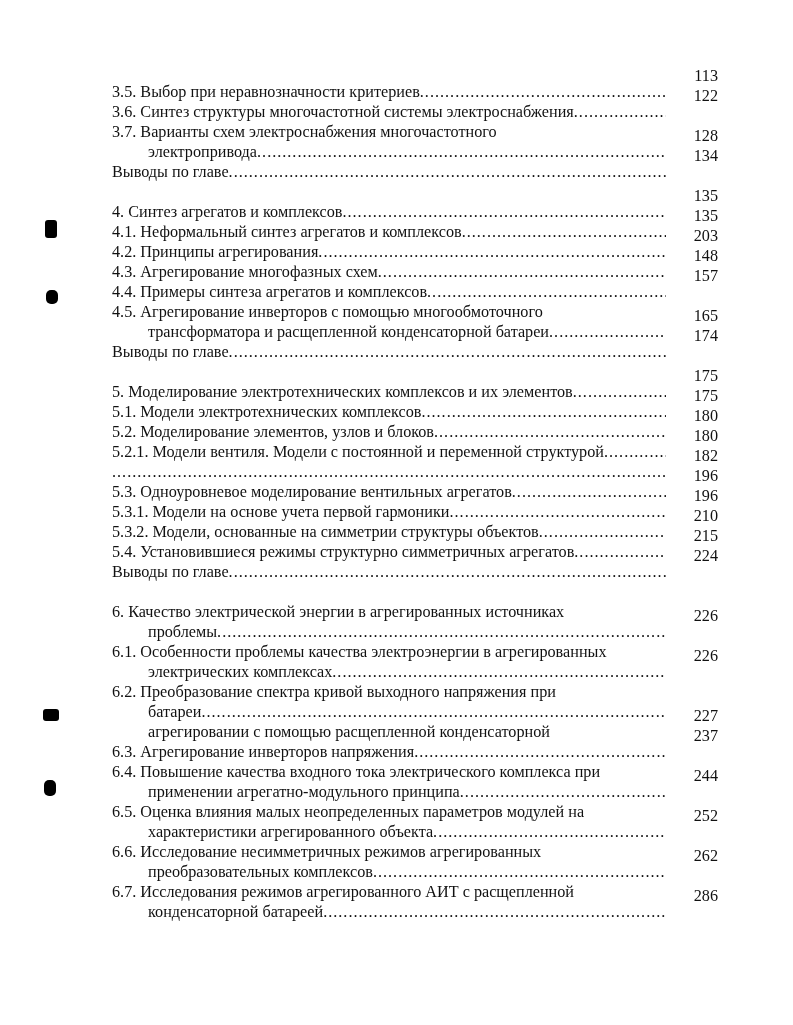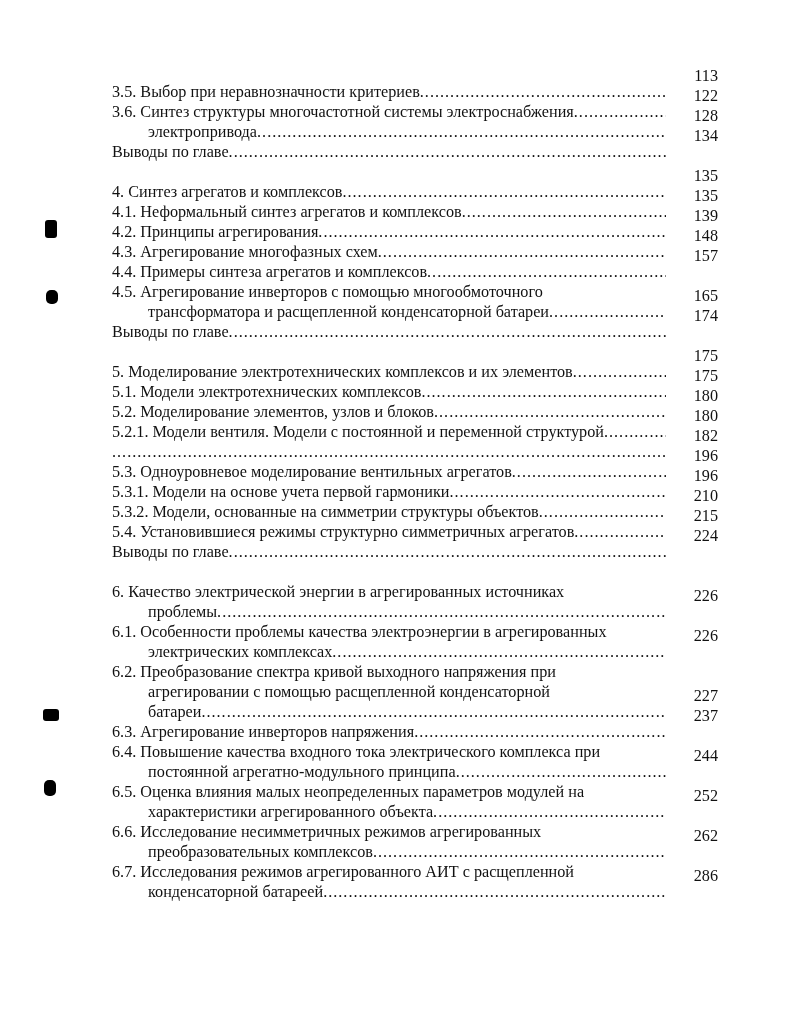--- a/index.html
+++ b/index.html
@@ -44,20 +44,21 @@
         <span class="page">113</span>
       </div>
       <div class="entry">
         <span class="line leader-wrap">
           <span class="txt">3.6. Синтез структуры многочастотной системы электроснабжения</span>
           <span class="dots"></span>
         </span>
         <span class="page">122</span>
       </div>
       <div class="entry">
+        <span class="line"><span class="txt">3.7. Варианты схем  электроснабжения  многочастотного</span></span>
         <span class="line cont leader-wrap">
           <span class="txt">электропривода</span>
           <span class="dots"></span>
         </span>
         <span class="page">128</span>
       </div>
       <div class="entry">
         <span class="line leader-wrap">
           <span class="txt">Выводы по главе</span>
           <span class="dots"></span>
@@ -78,21 +79,21 @@
           <span class="txt">4.1. Неформальный синтез агрегатов и  комплексов</span>
           <span class="dots"></span>
         </span>
         <span class="page">135</span>
       </div>
       <div class="entry">
         <span class="line leader-wrap">
           <span class="txt">4.2. Принципы агрегирования</span>
           <span class="dots"></span>
         </span>
-        <span class="page">139</span>
+        <span class="page">203</span>
       </div>
       <div class="entry">
         <span class="line leader-wrap">
           <span class="txt">4.3. Агрегирование многофазных схем</span>
           <span class="dots"></span>
         </span>
         <span class="page">148</span>
       </div>
       <div class="entry">
         <span class="line leader-wrap">
@@ -200,38 +201,38 @@
       <div class="entry">
         <span class="line"><span class="txt">6.1. Особенности проблемы качества электроэнергии в агрегированных</span></span>
         <span class="line cont leader-wrap">
           <span class="txt">электрических комплексах</span>
           <span class="dots"></span>
         </span>
         <span class="page">226</span>
       </div>
       <div class="entry">
         <span class="line"><span class="txt">6.2. Преобразование спектра кривой выходного напряжения при</span></span>
+        <span class="line cont leader-wrap">
+          <span class="txt">батареи</span>
+          <span class="dots"></span>
+        </span>
         <span class="line cont"><span class="txt">агрегировании с помощью расщепленной конденсаторной</span></span>
-        <span class="line cont leader-wrap">
-          <span class="txt">батареи</span>
-          <span class="dots"></span>
-        </span>
         <span class="page">227</span>
       </div>
       <div class="entry">
         <span class="line leader-wrap">
           <span class="txt">6.3. Агрегирование инверторов напряжения</span>
           <span class="dots"></span>
         </span>
         <span class="page">237</span>
       </div>
       <div class="entry">
         <span class="line"><span class="txt">6.4. Повышение качества входного тока электрического комплекса при</span></span>
         <span class="line cont leader-wrap">
-          <span class="txt">постоянной агрегатно-модульного принципа </span>
+          <span class="txt">применении агрегатно-модульного принципа </span>
           <span class="dots"></span>
         </span>
         <span class="page">244</span>
       </div>
       <div class="entry">
         <span class="line"><span class="txt">6.5. Оценка влияния малых неопределенных параметров модулей на</span></span>
         <span class="line cont leader-wrap">
           <span class="txt">характеристики агрегированного объекта</span>
           <span class="dots"></span>
         </span>

